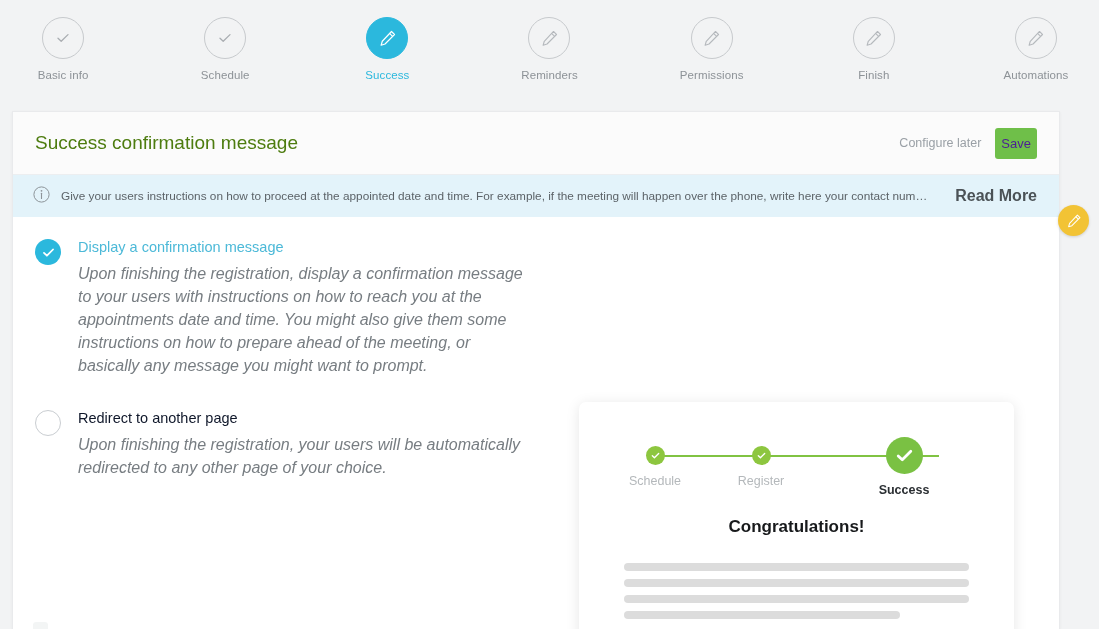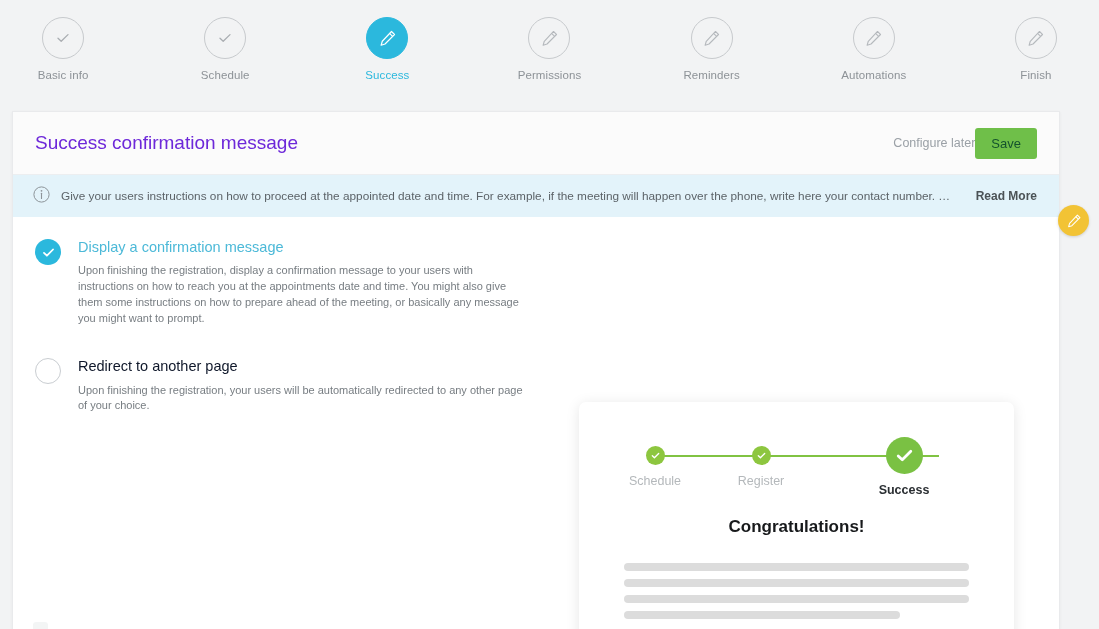--- a/index.html
+++ b/index.html
@@ -60,39 +60,39 @@
   }
   .card-header {
     height: 63px;
     background: #fbfbfb;
     border-bottom: 1px solid #eceef0;
     display: flex; align-items: center;
     padding: 0 22px 0 22px;
   }
   .card-title {
     font-size: 19px;
-    color: #6d28d9;
+    color: #4d7c0f;
     font-weight: 400;
   }
   .header-actions {
     margin-left: auto;
-    display: flex; align-items: center; 
+    display: flex; align-items: center; gap: 14px;
   }
   .configure-later {
     font-size: 12.5px;
     color: #9aa0a6;
     cursor: pointer;
   }
   .save-btn {
     background: #6fbf49;
-    color: #14532d;
+    color: #4c1d95;
     font-size: 13px;
     border: none;
     border-radius: 3px;
-    padding: 8px 16px;
+    padding: 8px 6px;
     cursor: pointer;
     font-family: "Liberation Sans", sans-serif;
   }
 
   
   .edit-badge {
     position: absolute;
     top: 93px; left: 1045px;
     width: 31px; height: 31px;
     border-radius: 50%;
@@ -114,21 +114,21 @@
   .info-text {
     font-size: 11.8px;
     color: #5c6368;
     white-space: nowrap;
     overflow: hidden;
     text-overflow: ellipsis;
   }
   .read-more {
     margin-left: auto;
     padding-left: 24px;
-    font-size: 12px;
+    font-size: 16px;
     font-weight: bold;
     color: #4b5256;
     cursor: pointer;
     white-space: nowrap;
     text-align: center;
   }
 
   
   .card-body {
     display: flex;
@@ -154,24 +154,25 @@
   .radio.checked { background: #2bb8dd; }
   .radio.unchecked { border: 1.5px solid #c9cdd1; background: #fff; }
   .option-title {
     font-size: 14.5px;
     margin-bottom: 7px;
     line-height: 1.2;
   }
   .option.selected .option-title { color: #4cb9d8; }
   .option.unselected .option-title { color: #0f172a; }
   .option-desc {
-    font-size: 11px;
+    font-size: 16px;
     color: #777d82;
     line-height: 1.43;
     max-width: 448px;
+    font-style: italic;
   }
   .option-second { margin-top: 32px; }
 
   
   .preview {
     position: absolute;
     left: 566px; top: 185px;
     width: 435px; height: 247px;
     background: #ffffff;
     border-radius: 7px;
@@ -276,51 +277,51 @@
     <div class="step-label">Success</div>
   </div>
 
   <div class="step">
     <div class="step-circle">
       <svg width="19" height="19" viewBox="0 0 20 20">
         <path d="M14.2 2.6 L17.4 5.8 L7.4 15.8 L3.3 17.1 L4.5 12.9 Z" fill="none" stroke="#b5b9bd" stroke-width="1.15" stroke-linejoin="round"></path>
         <path d="M12.2 4.6 L15.4 7.8" fill="none" stroke="#b5b9bd" stroke-width="1.15"></path>
       </svg>
     </div>
-    <div class="step-label">Permissions</div>
+    <div class="step-label">Reminders</div>
   </div>
 
   <div class="step">
     <div class="step-circle">
       <svg width="19" height="19" viewBox="0 0 20 20">
         <path d="M14.2 2.6 L17.4 5.8 L7.4 15.8 L3.3 17.1 L4.5 12.9 Z" fill="none" stroke="#b5b9bd" stroke-width="1.15" stroke-linejoin="round"></path>
         <path d="M12.2 4.6 L15.4 7.8" fill="none" stroke="#b5b9bd" stroke-width="1.15"></path>
       </svg>
     </div>
-    <div class="step-label">Reminders</div>
+    <div class="step-label">Permissions</div>
   </div>
 
   <div class="step">
     <div class="step-circle">
       <svg width="19" height="19" viewBox="0 0 20 20">
         <path d="M14.2 2.6 L17.4 5.8 L7.4 15.8 L3.3 17.1 L4.5 12.9 Z" fill="none" stroke="#b5b9bd" stroke-width="1.15" stroke-linejoin="round"></path>
         <path d="M12.2 4.6 L15.4 7.8" fill="none" stroke="#b5b9bd" stroke-width="1.15"></path>
       </svg>
     </div>
-    <div class="step-label">Automations</div>
+    <div class="step-label">Finish</div>
   </div>
 
   <div class="step">
     <div class="step-circle">
       <svg width="19" height="19" viewBox="0 0 20 20">
         <path d="M14.2 2.6 L17.4 5.8 L7.4 15.8 L3.3 17.1 L4.5 12.9 Z" fill="none" stroke="#b5b9bd" stroke-width="1.15" stroke-linejoin="round"></path>
         <path d="M12.2 4.6 L15.4 7.8" fill="none" stroke="#b5b9bd" stroke-width="1.15"></path>
       </svg>
     </div>
-    <div class="step-label">Finish</div>
+    <div class="step-label">Automations</div>
   </div>
 
 </div>
 
 <div class="card">
 
   <div class="card-header">
     <div class="card-title">Success confirmation message</div>
     <div class="header-actions">
       <span class="configure-later">Configure later</span>

